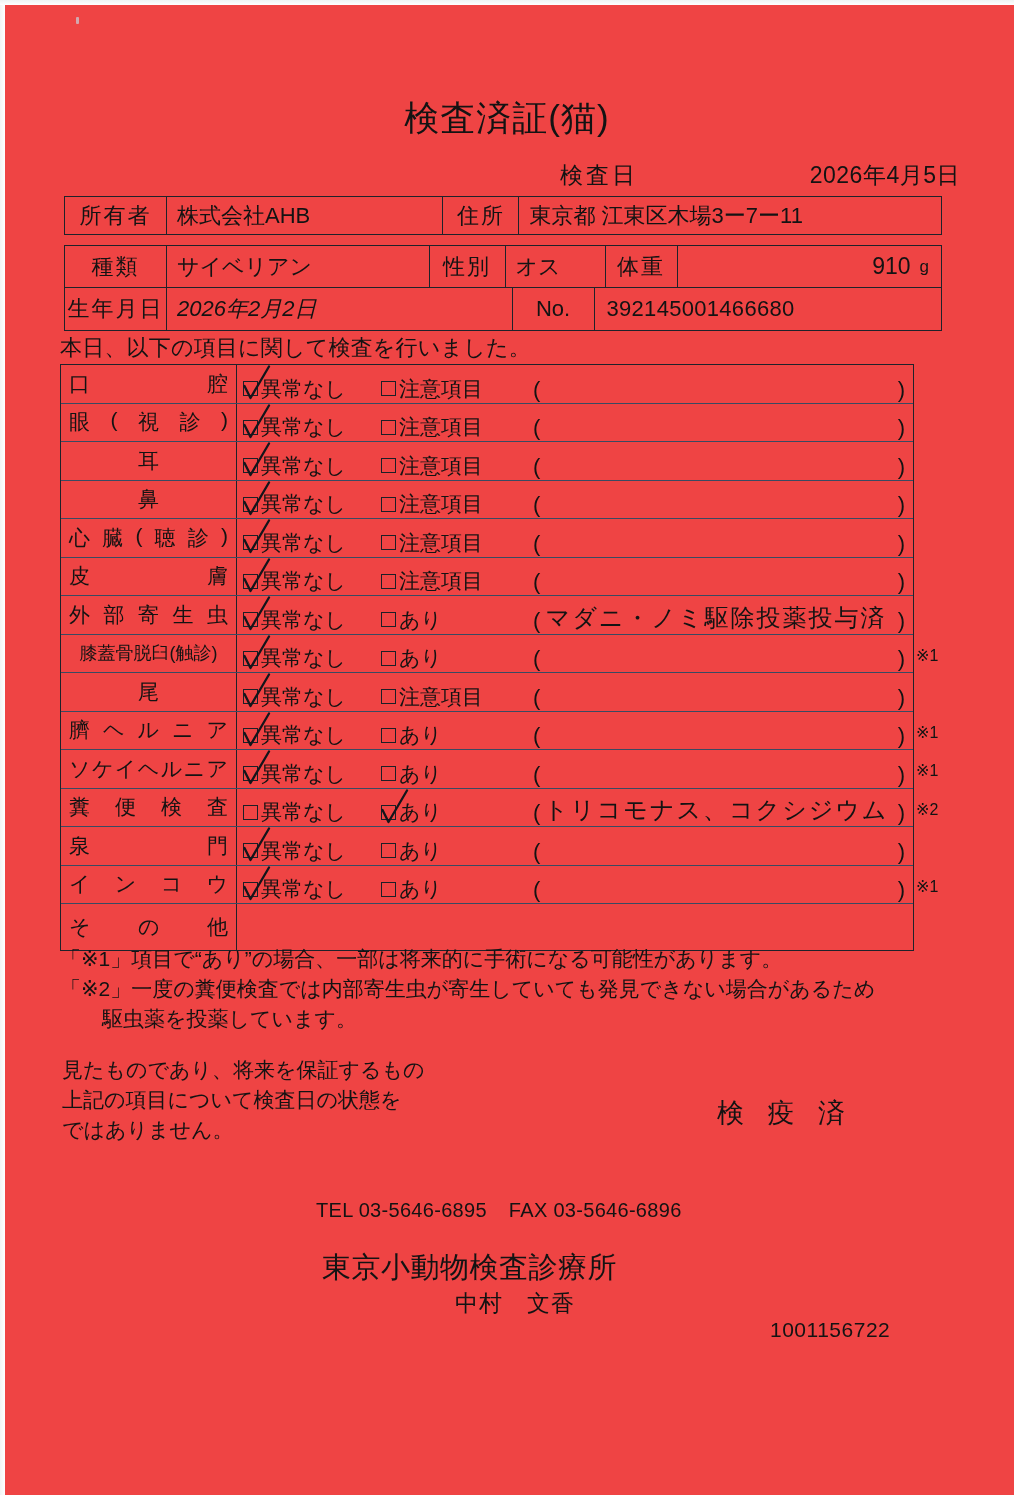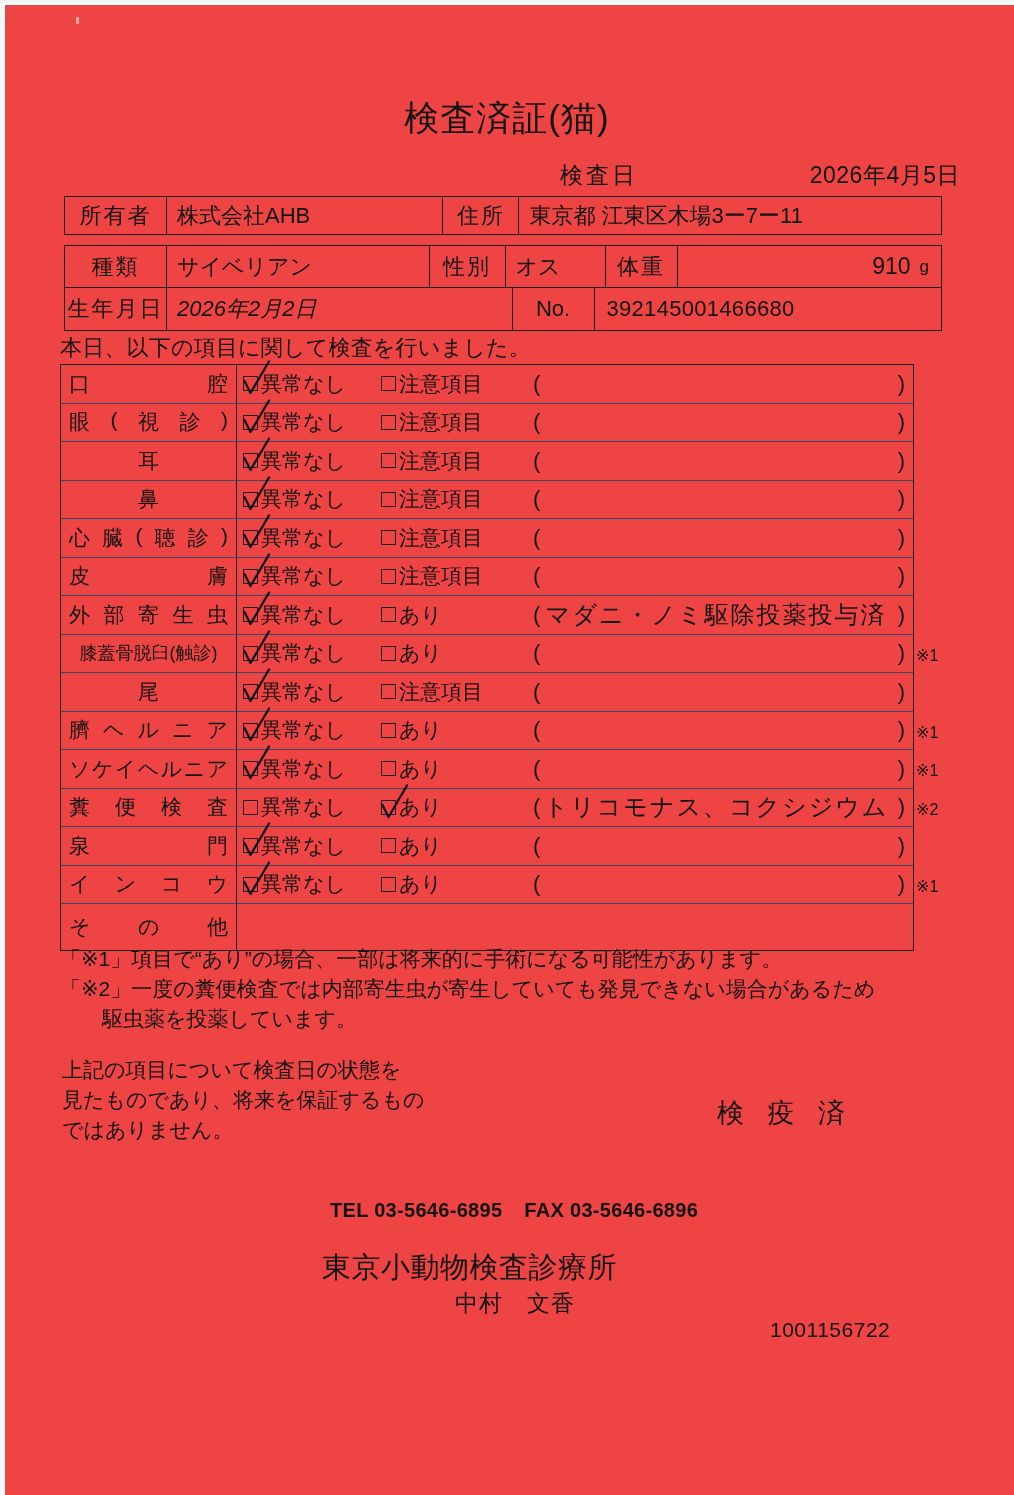--- a/index.html
+++ b/index.html
@@ -174,21 +174,21 @@
     display: flex;
     justify-content: space-between;
   }
   .item-lab .center {
     width: 100%;
     text-align: center;
   }
   .chk-row .opts {
     flex: 1;
     display: flex;
-    align-items: center;
+    align-items: flex-end;
     position: relative;
     box-sizing: border-box;
   }
   .opt {
     display: flex;
     align-items: center;
     font-size: 21px;
     position: relative;
   }
   .opt.o1 { margin-left: 6px; width: 128px; }
@@ -271,24 +271,23 @@
     position: absolute;
     left: 316px; top: 1153px;
     font-size: 21px;
   }
   .addr-line .zip-mark { margin-right: 8px; }
   .addr-line .zip { letter-spacing: .3px; }
   .addr-line .street { margin-left: 38px; }
 
   .tel-line {
     position: absolute;
-    left: 330px; top: 1199px;
+    left: 316px; top: 1199px;
     font-size: 20px;
     letter-spacing: .3px;
-    font-weight: bold;
   }
   .tel-line .fax { margin-left: 22px; }
 
   .clinic {
     position: absolute;
     left: 322px; top: 1248px;
     font-size: 29px;
     letter-spacing: .5px;
   }
   .vet {
@@ -728,22 +727,22 @@
       <div class="aster" style="top: 512.5px;">※1</div>
     </div>
 
   <div class="footnotes">
     <div>「※1」項目で“あり”の場合、一部は将来的に手術になる可能性があります。</div>
     <div>「※2」一度の糞便検査では内部寄生虫が寄生していても発見できない場合があるため</div>
     <div class="indent">駆虫薬を投薬しています。</div>
   </div>
 
   <div class="disclaimer">
+    <div>見たものであり、将来を保証するもの</div>
     <div>上記の項目について検査日の状態を</div>
-    <div>見たものであり、将来を保証するもの</div>
     <div>ではありません。</div>
   </div>
 
   <div class="stamp">検 疫 済</div>
 
 
   <div class="tel-line">
     <span>TEL 03-5646-6895</span><span class="fax">FAX 03-5646-6896</span>
   </div>
 

